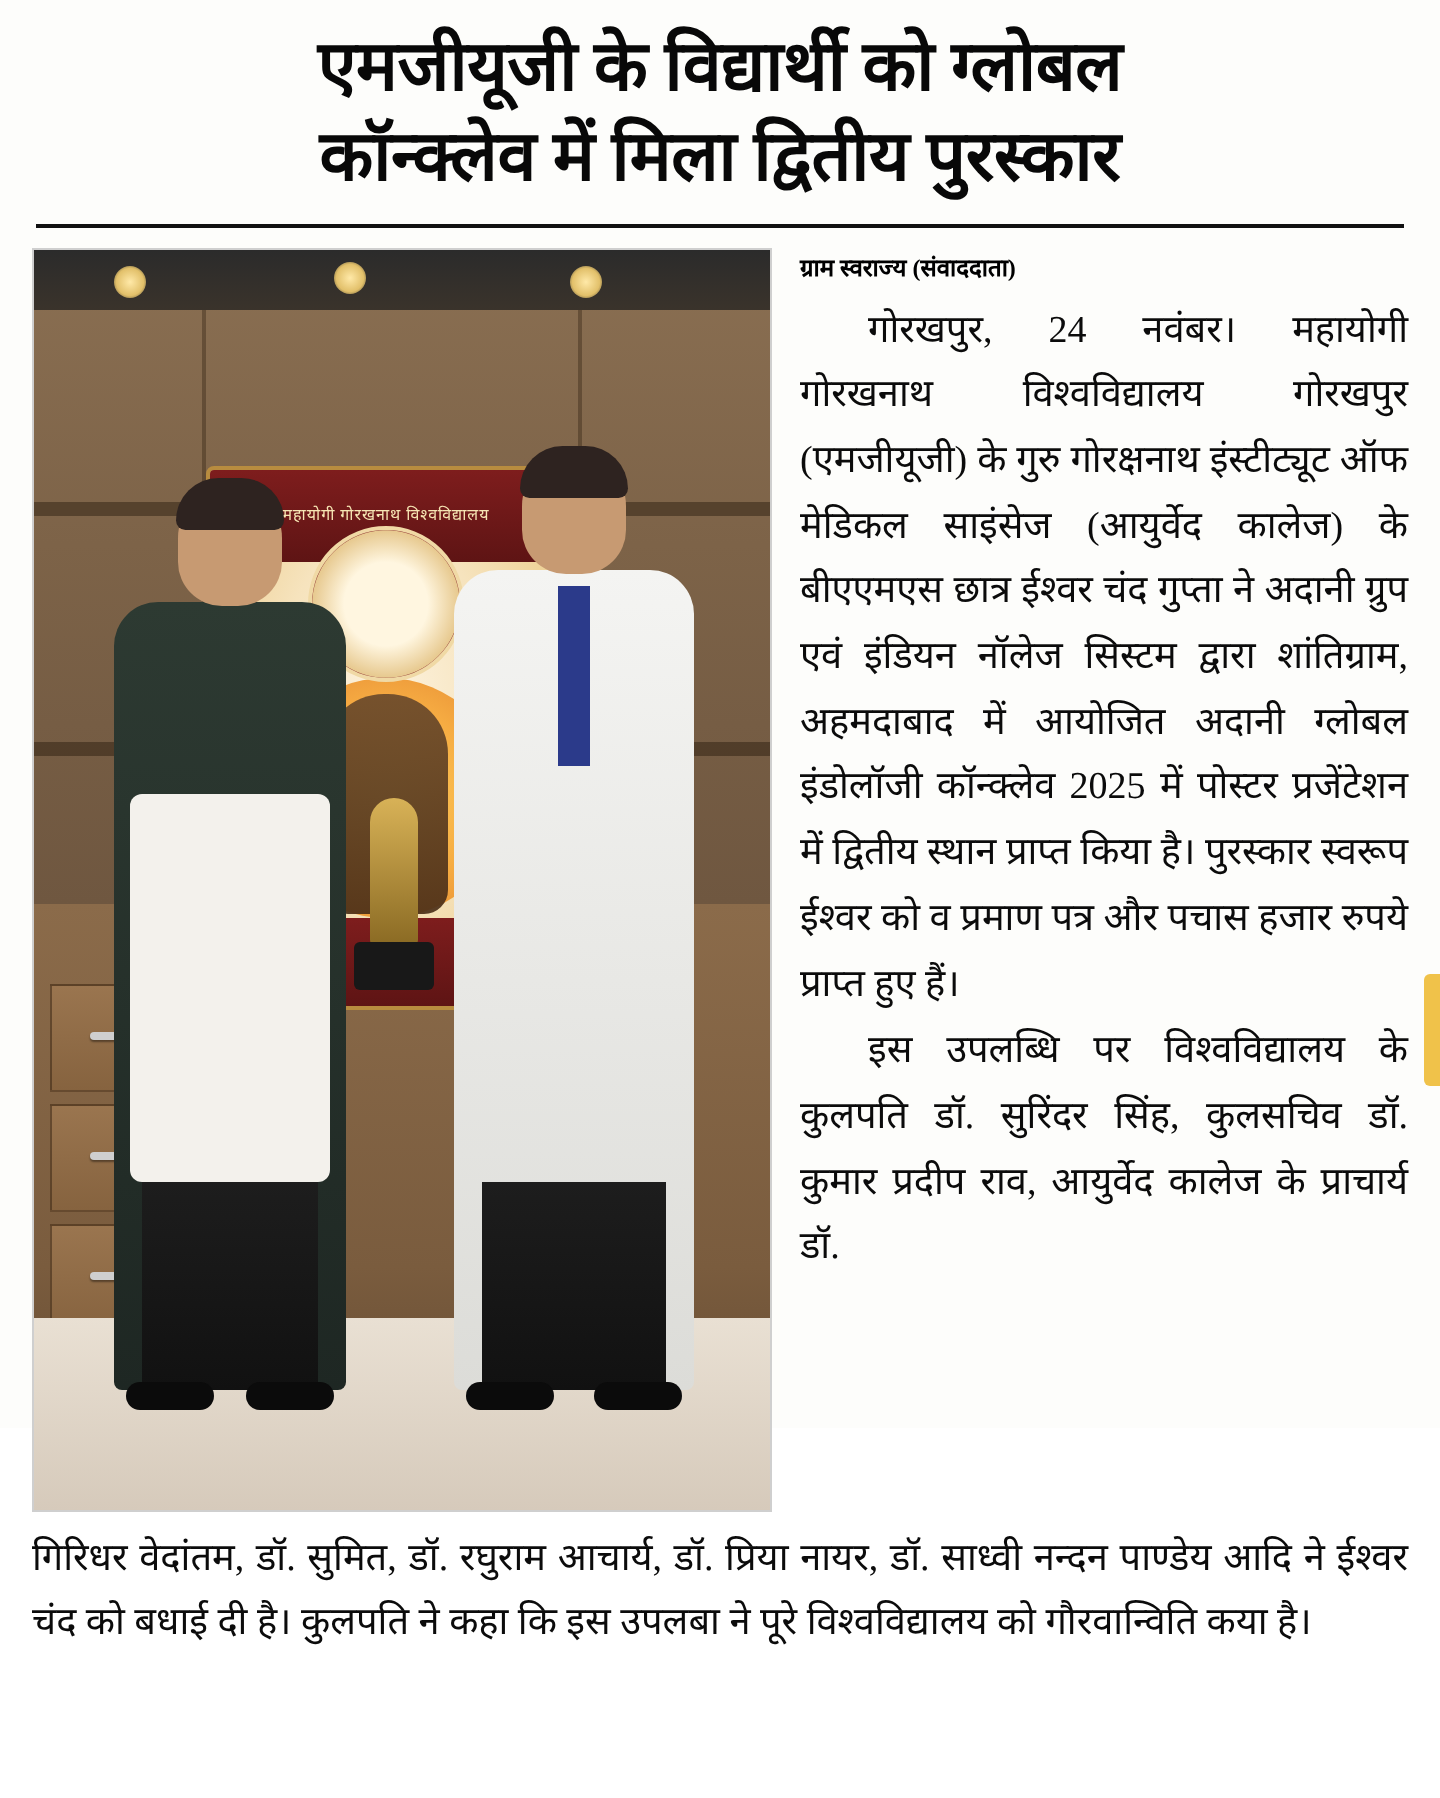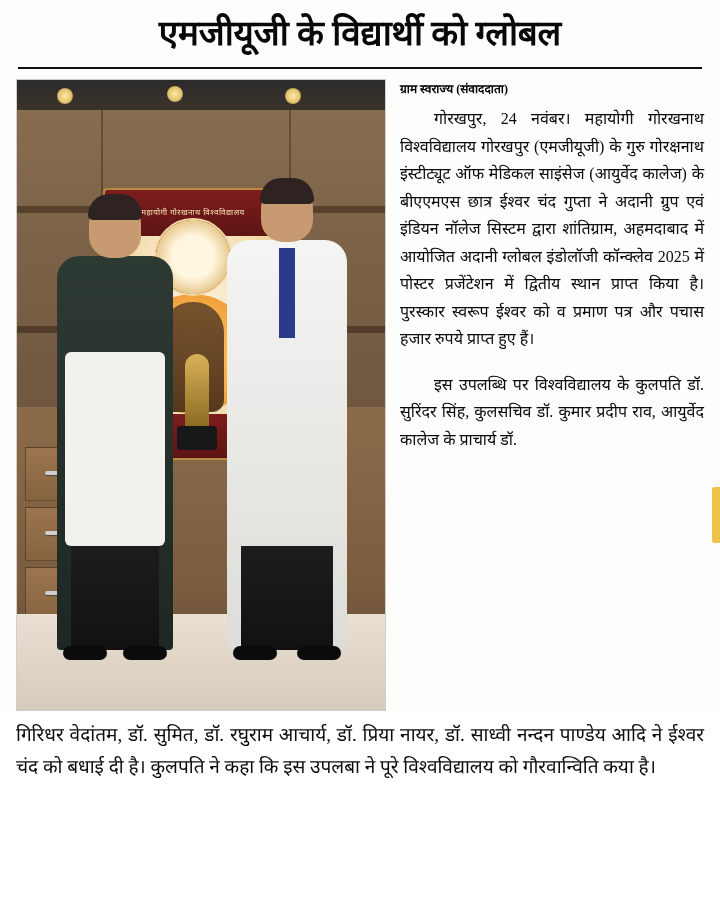--- a/index.html
+++ b/index.html
@@ -214,31 +214,31 @@
     flex: 1 1 auto;
     min-width: 0;
   }
   .byline {
     font-weight: bold;
     font-size: 12px;
     margin: 2px 0 8px 0;
     line-height: 1.35;
   }
   .body-text {
-    font-size: 16px;
+    font-size: 19px;
     line-height: 1.72;
     text-align: justify;
     text-justify: inter-word;
     color: #0b0b0b;
   }
   .body-text p {
     margin: 0 0 0 0;
   }
   .body-text p + p {
-    margin-top: 18px;
+    margin-top: 1px;
   }
   .indent { text-indent: 34px; }
   .bottom-block {
     margin-top: 8px;
   }
   .bottom-block .body-text {
     font-size: 19px;
     line-height: 1.7;
   }
 
@@ -253,20 +253,21 @@
     border-radius: 3px 0 0 3px;
   }
 </style>
 </head>
 <body>
 
 <div class="page">
 
   <div class="headline">
     <span class="line">एमजीयूजी के विद्यार्थी को ग्लोबल</span>
+    <span class="line">कॉन्क्लेव में मिला द्वितीय पुरस्कार</span>
   </div>
   <hr class="rule">
 
   <div class="top-block">
 
     <div class="photo">
       <div class="ph-wall"></div>
       <div class="ph-ceiling"></div>
       <div class="ph-lamp" style="left:40px; top:8px;"></div>
       <div class="ph-lamp" style="left:150px; top:6px;"></div>

